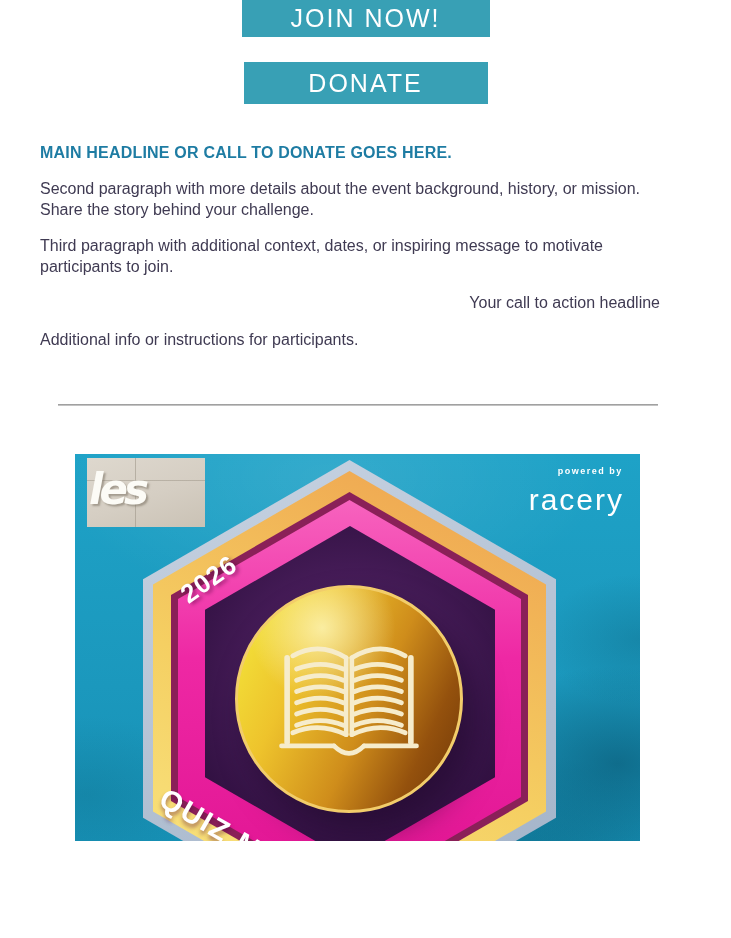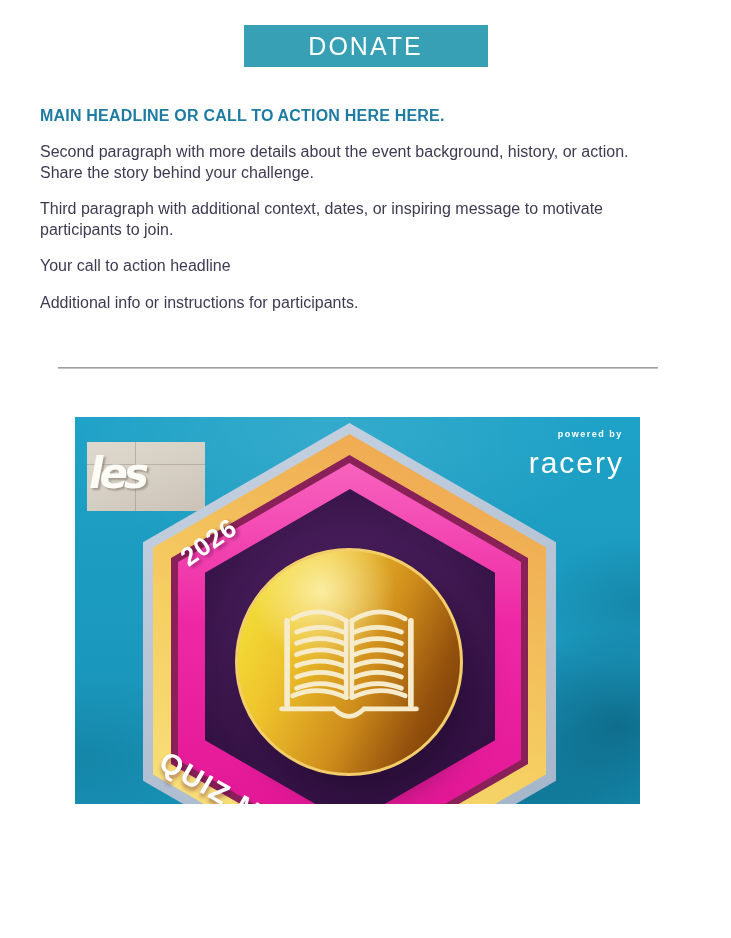--- a/index.html
+++ b/index.html
@@ -22,21 +22,21 @@
   .btn-donate { width:244px; height:42px; margin-top:25px; }
 
   
   .article { margin:39px 40px 0 40px; width:620px; color:#3f3a52; }
   .article h3 {
     color:#1e7ca3; font-size:16px; font-weight:700; letter-spacing:.2px;
     line-height:20px;
   }
   .article p { font-size:16px; line-height:20.5px; margin-top:16px; }
   .article p.first { margin-top:15px; }
-  .article p.center { text-align:left; }
+  .article p.center { text-align:right; }
 
   
   .divider {
     width:600px; height:2px; border:none; margin:54px 0 0 58px;
     background:linear-gradient(#8f8f8f,#d4d4d4);
   }
 
   
   .badge-image {
     position:relative; width:565px; height:387px;
@@ -45,21 +45,21 @@
       radial-gradient(ellipse 230px 150px at 96% 80%, rgba(7,76,102,.55), transparent 65%),
       radial-gradient(ellipse 280px 160px at 78% 103%, rgba(9,92,118,.5), transparent 62%),
       radial-gradient(ellipse 170px 110px at 100% 48%, rgba(12,100,128,.35), transparent 60%),
       radial-gradient(ellipse 220px 130px at 2% 88%, rgba(13,105,132,.3), transparent 60%),
       radial-gradient(ellipse 420px 200px at 45% 6%, rgba(255,255,255,.10), transparent 65%),
       linear-gradient(180deg,#1ea2c7 0%, #1b98bd 60%, #1791b6 100%);
   }
 
   
   .les-patch {
-    position:absolute; left:12px; top:25px; width:118px; height:69px;
+    position:absolute; left:12px; top:4px; width:118px; height:69px;
     background:
       linear-gradient(90deg, transparent 48px, rgba(148,140,126,.5) 48px, rgba(148,140,126,.5) 49px, transparent 49px),
       linear-gradient(0deg, transparent 46px, rgba(148,140,126,.45) 46px, rgba(148,140,126,.45) 47px, transparent 47px),
       linear-gradient(160deg,#ded8ce 0%, #d5cec3 55%, #cac2b5 100%);
     display:flex; align-items:center; justify-content:flex-start;
   }
   .les-text {
     font-family:"DejaVu Sans", sans-serif; font-style:italic; font-weight:700;
     font-size:42px; color:#fcfbf6; letter-spacing:-4px; line-height:1;
     margin:-6px 0 0 2px; text-shadow:2px 2px 2px rgba(120,112,96,.55);
@@ -110,26 +110,27 @@
     color:#ffffff; font-size:29px; font-weight:700; letter-spacing:2px; white-space:nowrap;
     text-shadow:2px 3px 4px rgba(80,0,60,.45);
   }
 </style>
 </head>
 <body>
 
 <div class="page">
 
   <div class="hero">
+    <a class="btn btn-join">JOIN NOW!</a>
     <a class="btn btn-donate">DONATE</a>
   </div>
 
   <div class="article">
-    <h3>MAIN HEADLINE OR CALL TO ACTION HERE HERE.</h3>
-    <p>Second paragraph with more details about the event background, history, or action. Share the story behind your challenge.</p>
+    <h3>MAIN HEADLINE OR CALL TO DONATE GOES HERE.</h3>
+    <p>Second paragraph with more details about the event background, history, or mission. Share the story behind your challenge.</p>
     <p>Third paragraph with additional context, dates, or inspiring message to motivate participants to join.</p>
     <p class="center">Your call to action headline</p>
     <p>Additional info or instructions for participants.</p>
   </div>
 
   <hr class="divider">
 
   <div class="badge-image">
 
     <div class="les-patch">

